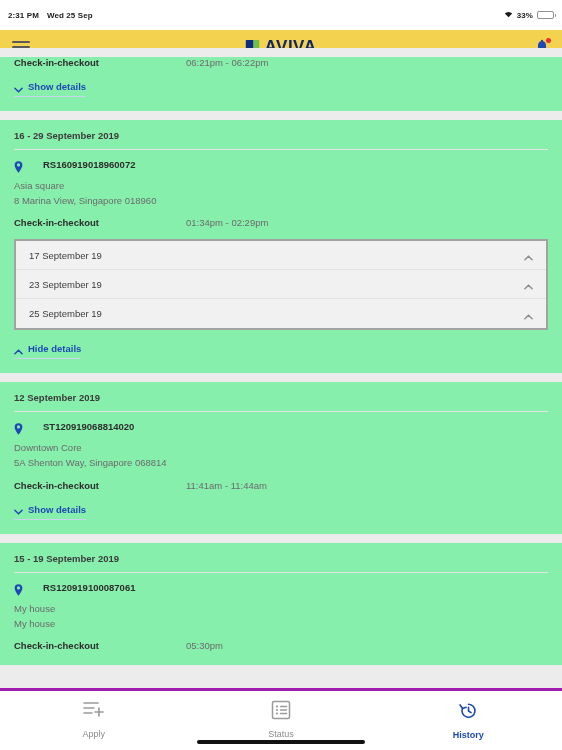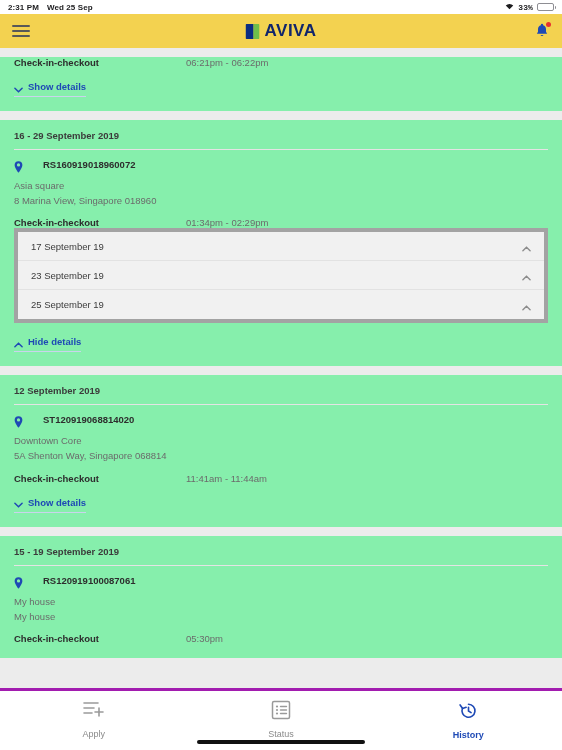--- a/index.html
+++ b/index.html
@@ -6,30 +6,30 @@
   html, body {
     width: 562px; height: 750px;
     font-family: "Liberation Sans", sans-serif;
     background: #ffffff;
     overflow: hidden;
   }
   body { position: relative; }
 
   
   .statusbar {
-    height: 14px; width: 100%;
+    height: 30px; width: 100%;
     display: flex; align-items: center;
     padding: 0 8px;
     font-size: 8px; color: #1c1c1e;
     background: #ffffff;
     letter-spacing: 0.1px;
   }
   .sb-left { display: flex; gap: 8px; align-items: center; font-weight: 600; }
   .sb-spacer { flex: 1; }
-  .sb-right { display: flex; gap: 4px; align-items: center; font-weight: 600; font-family: Liberation Mono, monospace; }
+  .sb-right { display: flex; gap: 4px; align-items: center; font-weight: 600; }
   .wifi-ico { display: inline-block; }
   .batt {
     width: 17px; height: 8px; border: 1px solid #8e8e93;
     border-radius: 2px; position: relative; padding: 1px;
   }
   .batt::after{
     content:""; position:absolute; right:-3px; top:2px;
     width:1.5px; height:3px; background:#8e8e93; border-radius:0 1px 1px 0;
   }
   .batt-fill { height: 100%; width: 60%; background: #4cd964; border-radius: 1px; }
@@ -93,21 +93,22 @@
   .place { font-size: 9.5px; color: #6b6b6b; line-height: 1.55; }
 
   .cio-row {
     display: flex; align-items: center;
     margin-top: 9px;
   }
   .cio-label { font-size: 9.5px; font-weight: 700; color: #2d2d2d; width: 172px; }
   .cio-value { font-size: 9.5px; color: #6b6b6b; }
 
   .detail-list {
-    border: 4px solid #a3a3a3;
+    border: 2px solid #a3a3a3;
+    margin-top: 11px;
     background: #f1f1f1;
   }
   .detail-item {
     height: 29px; display: flex; align-items: center; justify-content: space-between;
     padding: 0 13px;
     border-bottom: 1px solid #e2e2e2;
     font-size: 9.5px; color: #3b3b3b;
     cursor: pointer;
   }
   .detail-item:last-child { border-bottom: none; }

